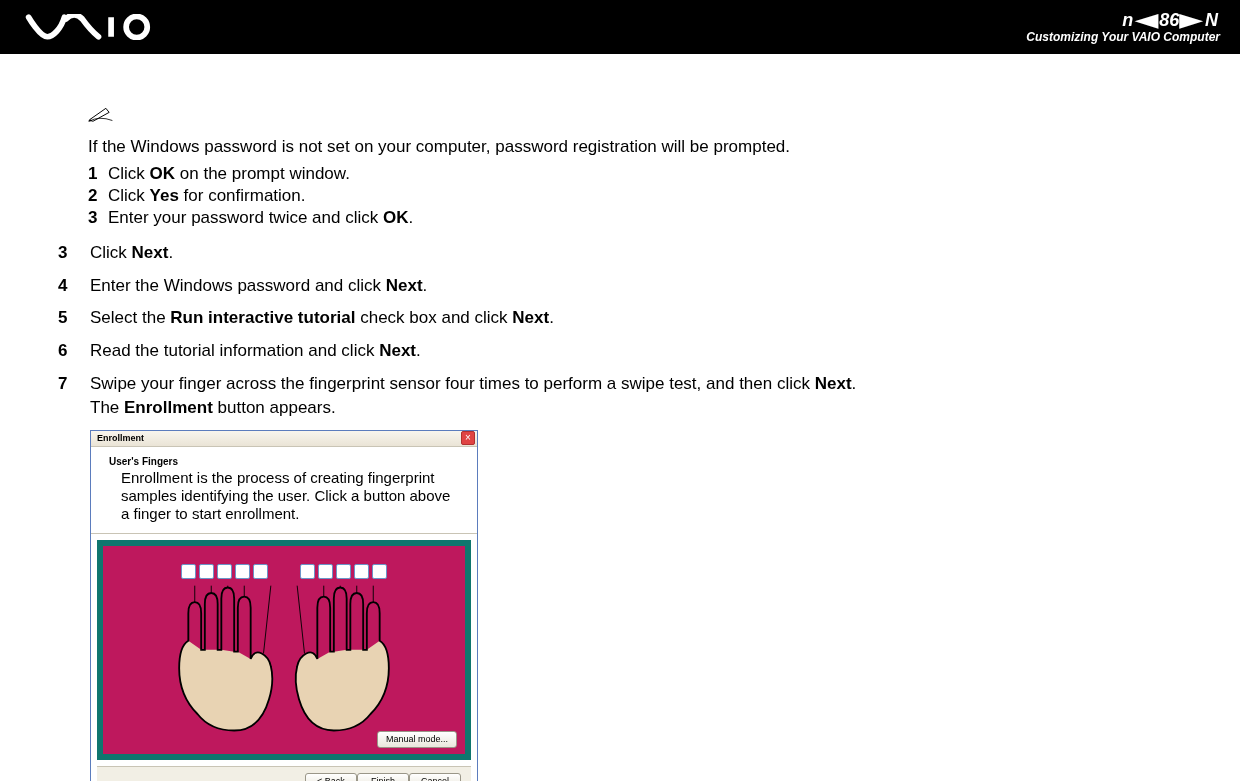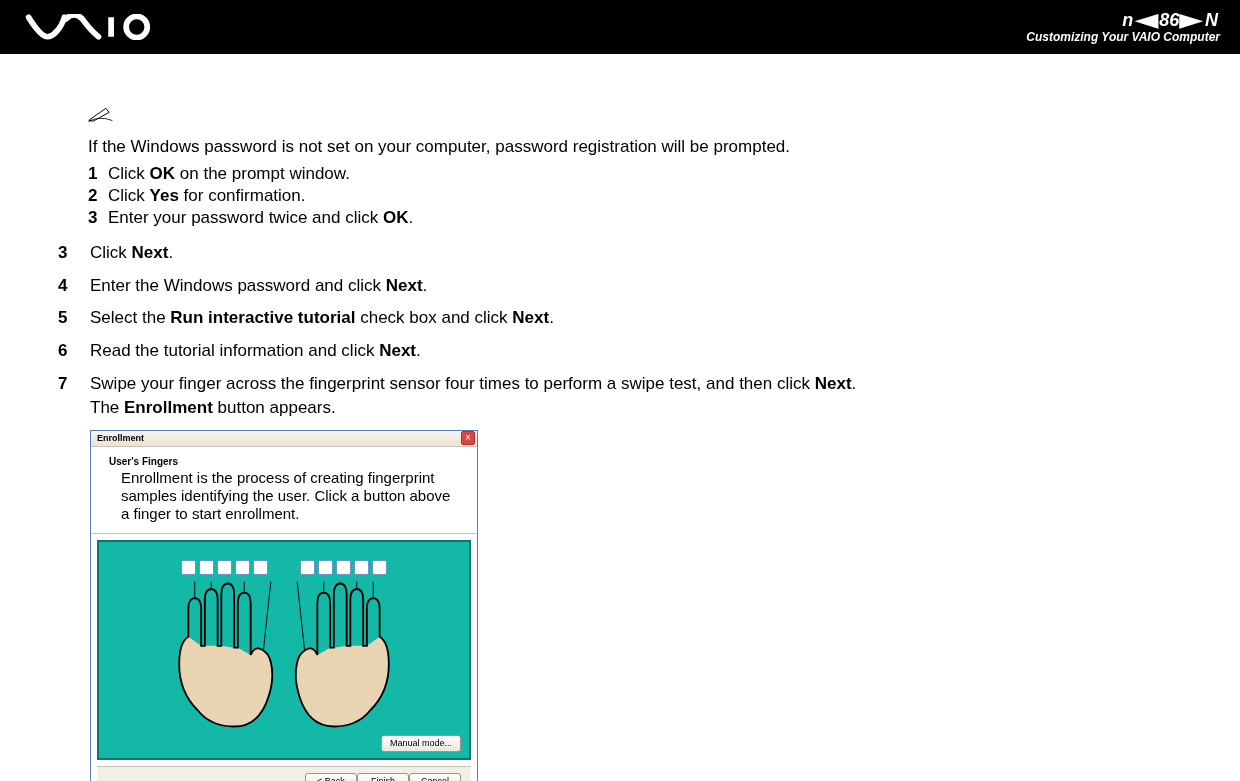--- a/index.html
+++ b/index.html
@@ -125,23 +125,23 @@
     border-radius: 2px;
   }
   .enroll-header {
     padding: 8px 18px 10px 18px;
     background: #fff;
     border-bottom: 1px solid #c9c4b5;
   }
   .enroll-header-title { font-weight: bold; font-size: 10px; }
   .enroll-header-sub { font-size: 15px; padding-left: 12px; line-height: 1.2; }
   .hands-area {
-    background: #14b8a6;
+    background: #be185d;
     padding: 18px 10px 0 10px;
-    border: 2px solid #0f766e;
+    border: 6px solid #0f766e;
     margin: 6px;
     text-align: center;
     position: relative;
     height: 220px;
   }
   .checkbox-row {
     display: flex;
     justify-content: center;
     gap: 32px;
     margin-bottom: 2px;

